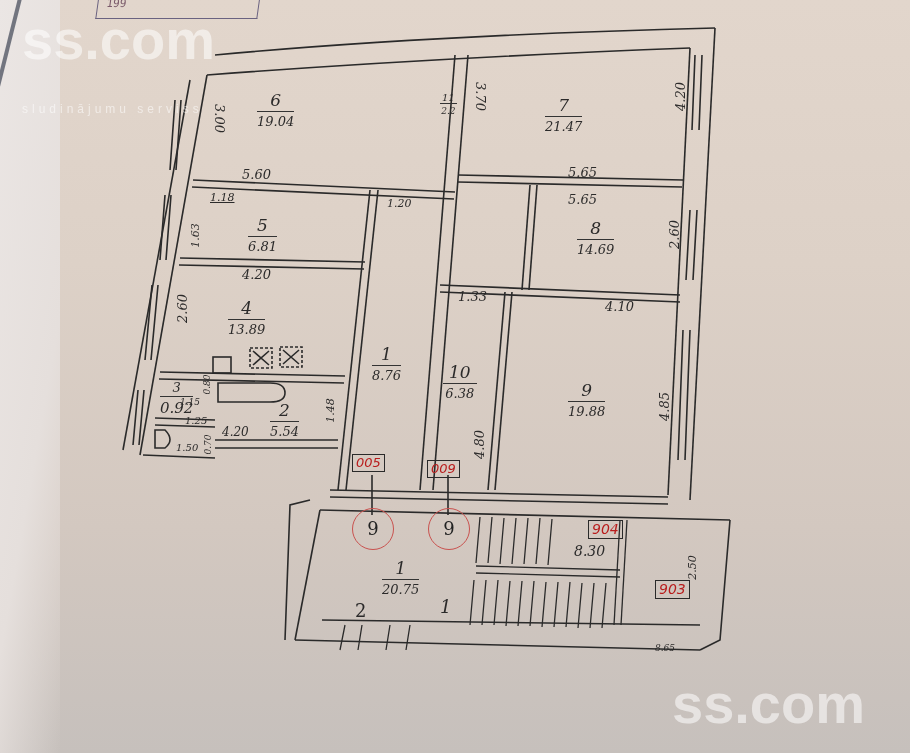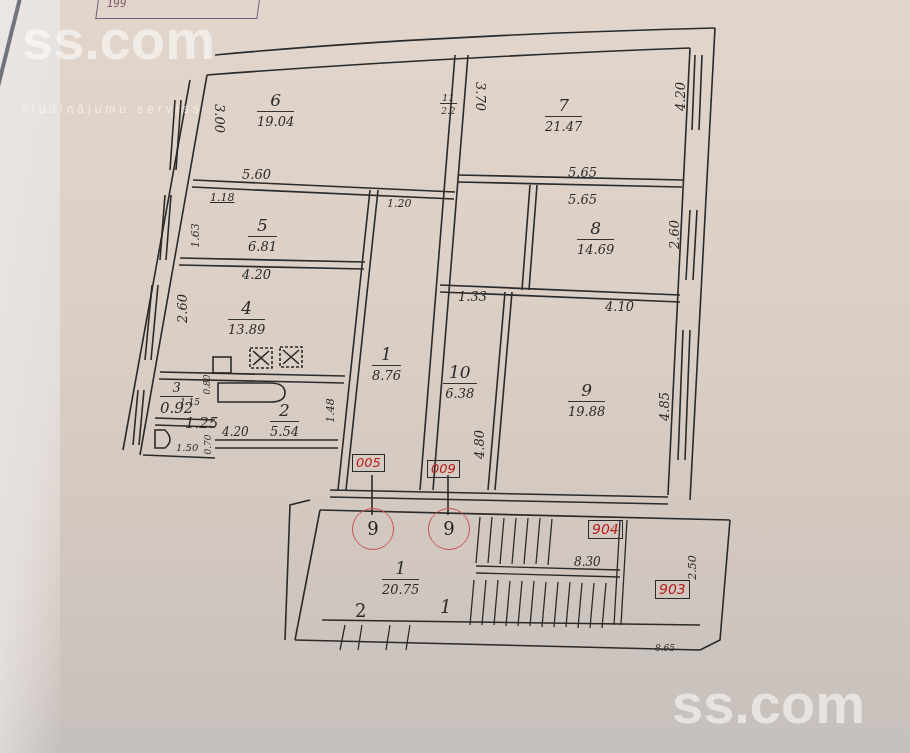--- a/index.html
+++ b/index.html
@@ -177,24 +177,24 @@
 <span class="lbl" style="left:242px;top:268px;">4.20</span>
 <span class="lbl" style="left:168px;top:302px;transform:rotate(-90deg);">2.60</span>
 <span class="lbl" style="left:458px;top:290px;">1.33</span>
 <span class="lbl" style="left:605px;top:300px;">4.10</span>
 <span class="lbl" style="left:650px;top:400px;transform:rotate(-90deg);">4.85</span>
 <span class="lbl" style="left:465px;top:438px;transform:rotate(-90deg);">4.80</span>
 <span class="lbl" style="left:318px;top:405px;transform:rotate(-90deg);font-size:11px;">1.48</span>
 <span class="lbl" style="left:222px;top:426px;font-size:12px;">4.20</span>
 <span class="lbl" style="left:180px;top:398px;font-size:9px;">1.15</span>
 <span class="lbl" style="left:197px;top:380px;font-size:9px;transform:rotate(-90deg);">0.80</span>
-<span class="lbl" style="left:185px;top:416px;font-size:15px;">1.25</span>
+<span class="lbl" style="left:185px;top:416px;font-size:10px;">1.25</span>
 <span class="lbl" style="left:176px;top:443px;font-size:10px;">1.50</span>
 <span class="lbl" style="left:198px;top:440px;font-size:9px;transform:rotate(-90deg);">0.70</span>
-<span class="lbl" style="left:574px;top:556px;font-size:12px;text-align:center;">8.30</span>
+<span class="lbl" style="left:574px;top:544px;font-size:14px;text-align:center;">8.30</span>
 <span class="lbl" style="left:680px;top:562px;transform:rotate(-90deg);font-size:11px;">2.50</span>
 <span class="lbl" style="left:655px;top:644px;font-size:9px;">8.65</span>
 
 <div class="box" style="left:352px;top:454px;">005</div>
 <div class="box" style="left:427px;top:460px;">009</div>
 <div class="box" style="left:588px;top:512px;font-size:14px;margin-top:8px;">904</div>
 <div class="box" style="left:655px;top:580px;font-size:14px;">903</div>
 
 <div class="circle" style="left:352px;top:508px;">9</div>
 <div class="circle" style="left:428px;top:508px;">9</div>

